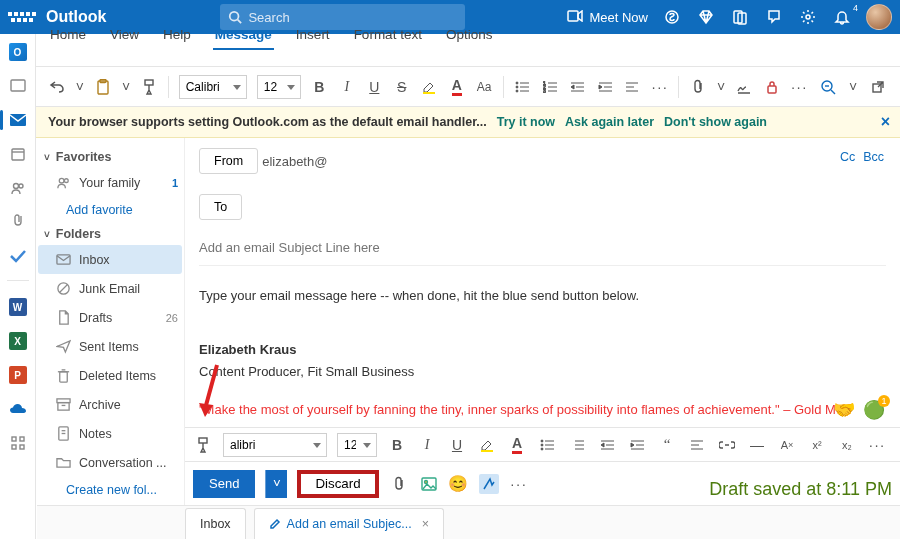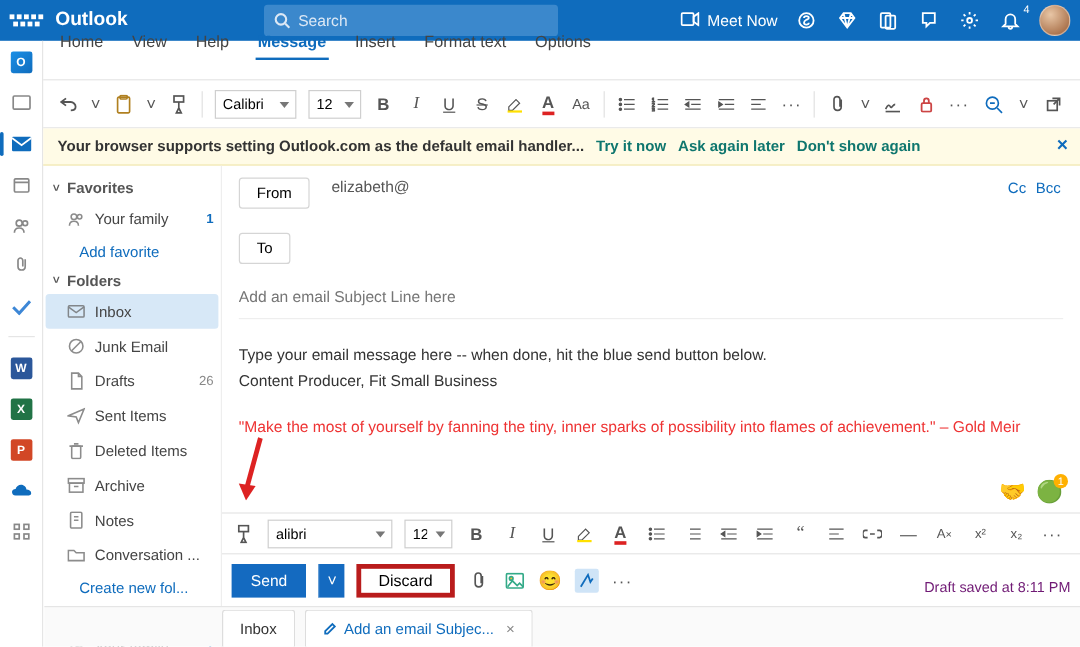--- a/index.html
+++ b/index.html
@@ -50,38 +50,38 @@
 .fp-hdr { display: flex; align-items: center; gap: 6px; padding: 4px 8px 4px 6px; font-weight: 600; color: #555; cursor: pointer; }
 .fp-item { display: flex; align-items: center; gap: 8px; padding: 7px 4px 7px 18px; border-radius: 3px; cursor: pointer; }
 .fp-item.selected { background: #d7e8f7; }
 .fp-count { margin-left: auto; font-size: 11px; color: #888; }
 .fp-count.blue { color: #0f6cbd; font-weight: 600; }
 .fp-link { color: #0f6cbd; padding: 6px 4px 6px 28px; cursor: pointer; }
 .fp-ico { width:15px; height:15px; opacity:0.75; }
 
 .compose { flex: 1; display: flex; flex-direction: column; min-width: 0; border-left: 1px solid #eee; position: relative; }
 .compose-body { flex: 1; padding: 0 14px 10px 14px; overflow: hidden; position: relative; }
-.field-row { display: flex; align-items: flex-start; gap: 18px; padding: 10px 0; border-bottom: none; }
+.field-row { display: flex; align-items: center; gap: 4px; padding: 10px 0; border-bottom: none; }
 .pill-btn { border: 1px solid #d5d5d5; background: #fff; border-radius: 3px; height: 26px; padding: 0 14px; font-size: 12.5px; cursor: pointer; }
 .subj-input { border: 0; width: 100%; padding: 10px 0; font-size: 13px; outline: none; color: #666; border-bottom: 1px solid #eee; }
 .msg-area { padding: 20px 0 10px; font-size: 13px; line-height: 1.55; }
 .sig-name { font-weight: 600; margin-top: 34px; }
 .sig-title { margin-top: 2px; }
 .quote { color: #e33; margin-top: 18px; }
 .cc-bcc { position: absolute; right: 16px; top: 12px; color: #0f6cbd; font-size: 12.5px; display: flex; gap: 8px; }
 .cc-bcc span { cursor: pointer; }
 .emoji-strip { position: absolute; right: 14px; bottom: 6px; display: flex; gap: 8px; align-items:center; }
 .arrow-anno { position:absolute; left:12px; bottom:10px; width:28px; height:56px; }
 
 .compose-lower-toolbar { height: 34px; border-top: 1px solid #e5e5e5; display: flex; align-items: center; gap: 10px; padding: 0 8px; }
 .compose-send-row { height: 44px; border-top: 1px solid #e5e5e5; display: flex; align-items: center; gap: 10px; padding: 0 8px; }
 .send-btn { background: #146ac0; color: #fff; border: 0; height: 28px; padding: 0 16px; font-size: 13px; cursor: pointer; }
 .send-split { background: #146ac0; color: #fff; border: 0; border-left: 1px solid rgba(255,255,255,0.35); height: 28px; width: 22px; cursor: pointer; }
 .discard-btn { background: #fff; border: 4px solid #b91c1c; height: 28px; padding: 0 14px; cursor: pointer; }
-.draft-note { margin-left: auto; color: #701a75; font-size: 12px; margin-top: 11px; }
+.draft-note { margin-left: auto; color: #4d7c0f; font-size: 18px; margin-top: 11px; }
 
 .bottom-tabs { border-top: 1px solid #e5e5e5; height: 34px; display: flex; align-items: flex-end; padding: 0 6px; gap: 8px; background: #fafafa; margin-left: -148px; padding-left:148px;}
 .btab { padding: 8px 14px; border: 1px solid #ddd; border-bottom: 0; background: #fff; font-size: 12.5px; border-top-left-radius: 3px; border-top-right-radius: 3px; cursor: pointer; display:flex; align-items:center; gap:6px; }
 .btab.active { color: #0f6cbd; }
 </style>
 </head>
 <body>
 
 <div class="top-bar">
   <div class="waffle">
@@ -458,20 +458,21 @@
           <div class="field-row">
             <button class="pill-btn">From</button>
             <span style="color:#555">elizabeth@</span>
           </div>
           <div class="field-row">
             <button class="pill-btn">To</button>
           </div>
           <input class="subj-input" placeholder="Add an email Subject Line here" style="">
           <div class="msg-area">
             <div>Type your email message here -- when done, hit the blue send button below.</div>
+            <div class="sig-name">Elizabeth Kraus</div>
             <div class="sig-title">Content Producer, Fit Small Business</div>
             <div class="quote">"Make the most of yourself by fanning the tiny, inner sparks of possibility into flames of achievement." – Gold Meir</div>
           </div>
           <div class="emoji-strip">
             <span style="font-size:18px">🤝</span>
             <span style="position:relative;font-size:18px">🟢<span style="position:absolute;top:-4px;right:-4px;background:#ffb000;color:#fff;border-radius:50%;font-size:9px;width:12px;height:12px;display:flex;align-items:center;justify-content:center">1</span></span>
           </div>
           <svg class="arrow-anno" viewBox="0 0 28 56">
               <line x1="20" y1="4" x2="8" y2="48" stroke="#d22" stroke-width="4"></line>
               <path d="M2 42 L8 56 L16 44 Z" fill="#d22"></path>

